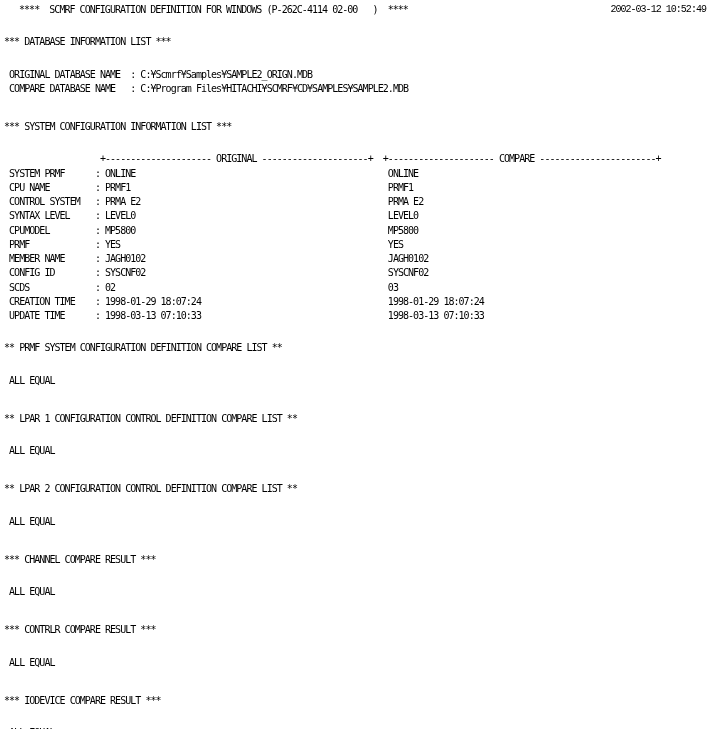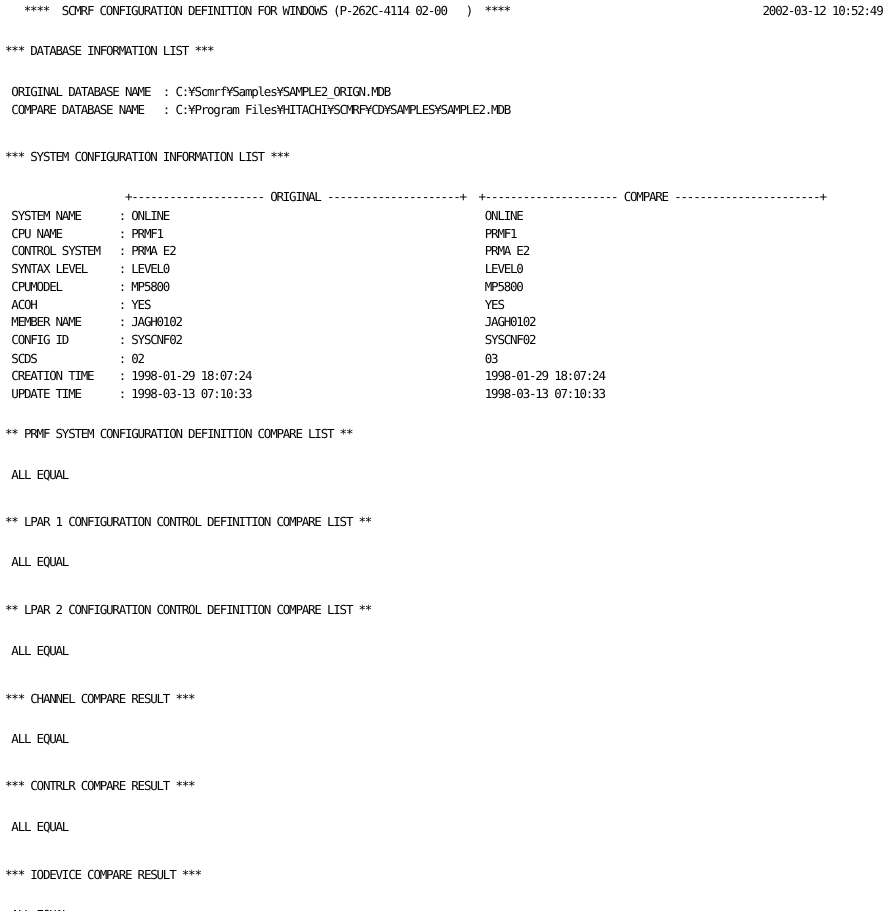--- a/index.html
+++ b/index.html
@@ -22,21 +22,21 @@
     overflow: hidden;
   }
   .line {
     white-space: pre;
     height: 14.25px;
   }
   .mt1 { margin-top: 18px; }
   .mt2 { margin-top: 24px; }
   .l-header { display: flex; }
   .l-header .title-text { padding-left: 15px; }
-  .l-header .stamp { margin-left: auto; }
+  .l-header .stamp { margin-left: auto; font-family: Liberation Mono, monospace; }
 </style>
 </head>
 <body>
 
 <div class="report" id="report">
 
   <div class="line l-header">
     <span class="title-text">****  SCMRF CONFIGURATION DEFINITION FOR WINDOWS (P-262C-4114 02-00   )  ****</span>
     <span class="stamp">2002-03-12 10:52:49</span>
   </div>
@@ -46,26 +46,26 @@
   <div id="db-entries">
       <div class="line mt1"> ORIGINAL DATABASE NAME  : C:¥Scmrf¥Samples¥SAMPLE2_ORIGN.MDB</div>
       <div class="line"> COMPARE DATABASE NAME   : C:¥Program Files¥HITACHI¥SCMRF¥CD¥SAMPLES¥SAMPLE2.MDB</div>
     </div>
 
   <div class="line mt2">*** SYSTEM CONFIGURATION INFORMATION LIST ***</div>
 
   <div class="line mt1" id="col-headers">                   +--------------------- ORIGINAL ---------------------+  +--------------------- COMPARE -----------------------+</div>
 
   <div id="table-rows">
-      <div class="line"> SYSTEM NAME      : ONLINE                                                  ONLINE</div>
+      <div class="line"> SYSTEM PRMF      : ONLINE                                                  ONLINE</div>
       <div class="line"> CPU NAME         : PRMF1                                                   PRMF1</div>
       <div class="line"> CONTROL SYSTEM   : PRMA E2                                                 PRMA E2</div>
       <div class="line"> SYNTAX LEVEL     : LEVEL0                                                  LEVEL0</div>
       <div class="line"> CPUMODEL         : MP5800                                                  MP5800</div>
-      <div class="line"> ACOH             : YES                                                     YES</div>
+      <div class="line"> PRMF             : YES                                                     YES</div>
       <div class="line"> MEMBER NAME      : JAGH0102                                                JAGH0102</div>
       <div class="line"> CONFIG ID        : SYSCNF02                                                SYSCNF02</div>
       <div class="line"> SCDS             : 02                                                      03</div>
       <div class="line"> CREATION TIME    : 1998-01-29 18:07:24                                     1998-01-29 18:07:24</div>
       <div class="line"> UPDATE TIME      : 1998-03-13 07:10:33                                     1998-03-13 07:10:33</div>
     </div>
 
   <div id="result-sections">
       <div class="line mt1">** PRMF SYSTEM CONFIGURATION DEFINITION COMPARE LIST **</div>
       <div class="line mt1"> ALL EQUAL</div>

